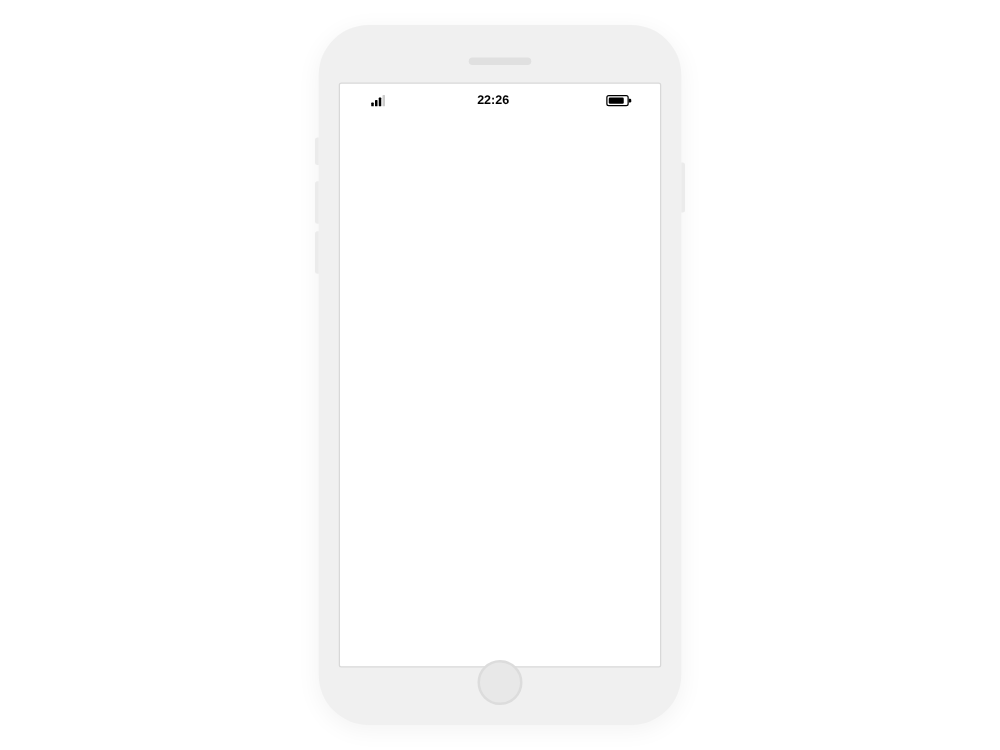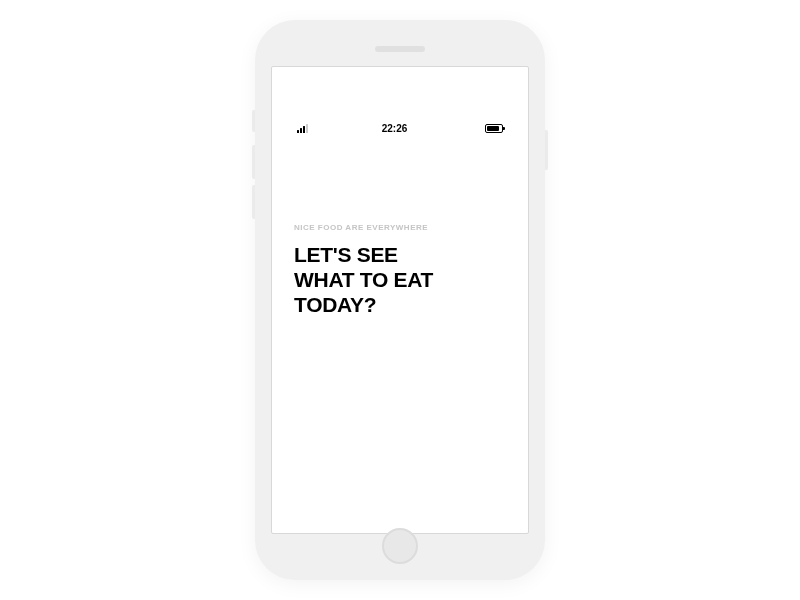--- a/index.html
+++ b/index.html
@@ -85,21 +85,20 @@
       border-radius: 0 2px 2px 0;
     }
     .status-bar {
       display: flex;
       justify-content: space-between;
       align-items: center;
       padding: 8px 25px 4px;
       font-size: 10px;
       font-weight: 600;
       color: #000;
-      margin-top: 48px;
     }
     .status-left, .status-right {
       display: flex;
       align-items: center;
     }
     .signal-bars {
       display: flex;
       align-items: flex-end;
       gap: 1px;
       height: 9px;
@@ -208,22 +207,16 @@
               <span></span>
           </div>
         </div>
         <div>22:26</div>
         <div class="status-right">
           <div class="battery">
             <div class="battery-fill"></div>
           </div>
         </div>
       </div>
-      <div class="content">
-        <div class="subtitle">NICE FOOD ARE EVERYWHERE</div>
-        <div class="headline">LET'S SEE
-WHAT TO EAT
-TODAY?</div>
-      </div>
     </div>
     <div class="home-button"></div>
   </div>
 </div>
 
 </body></html>

